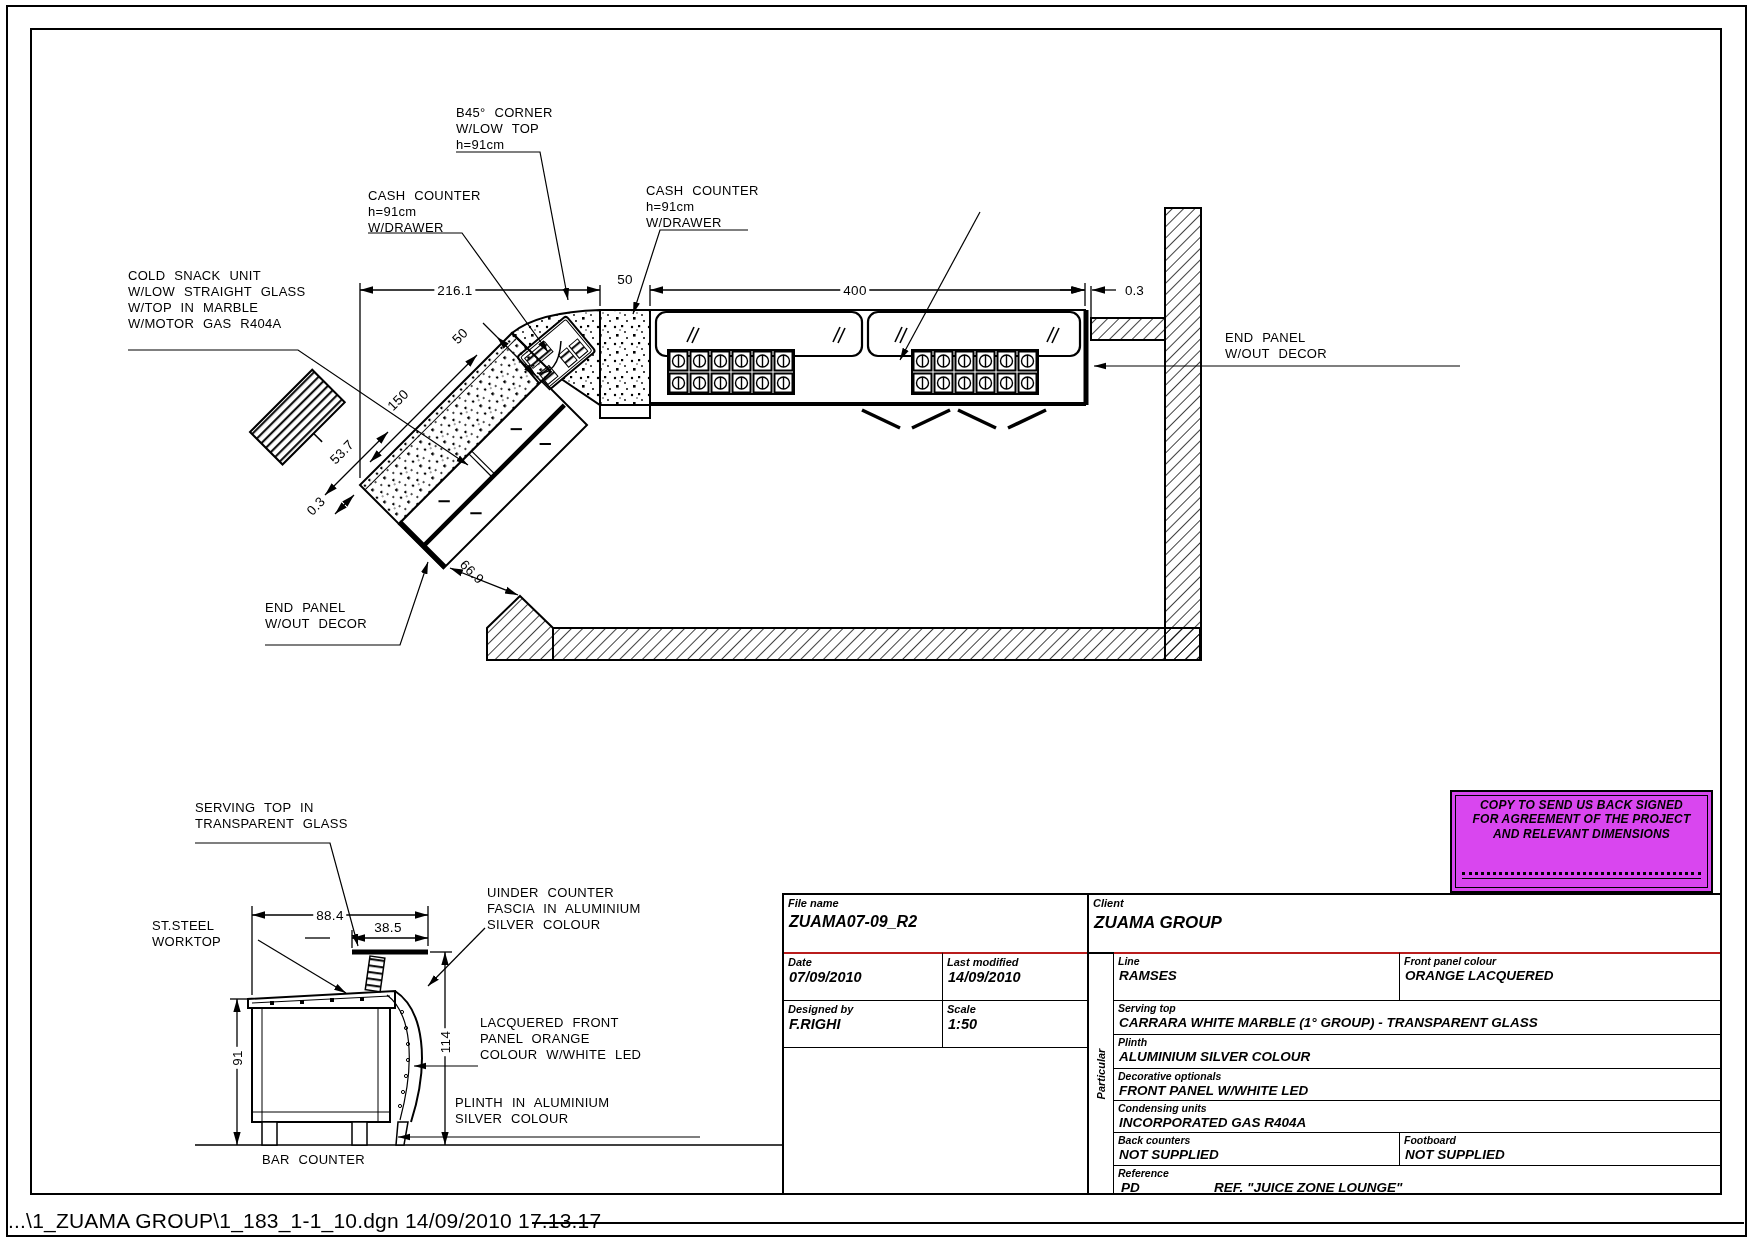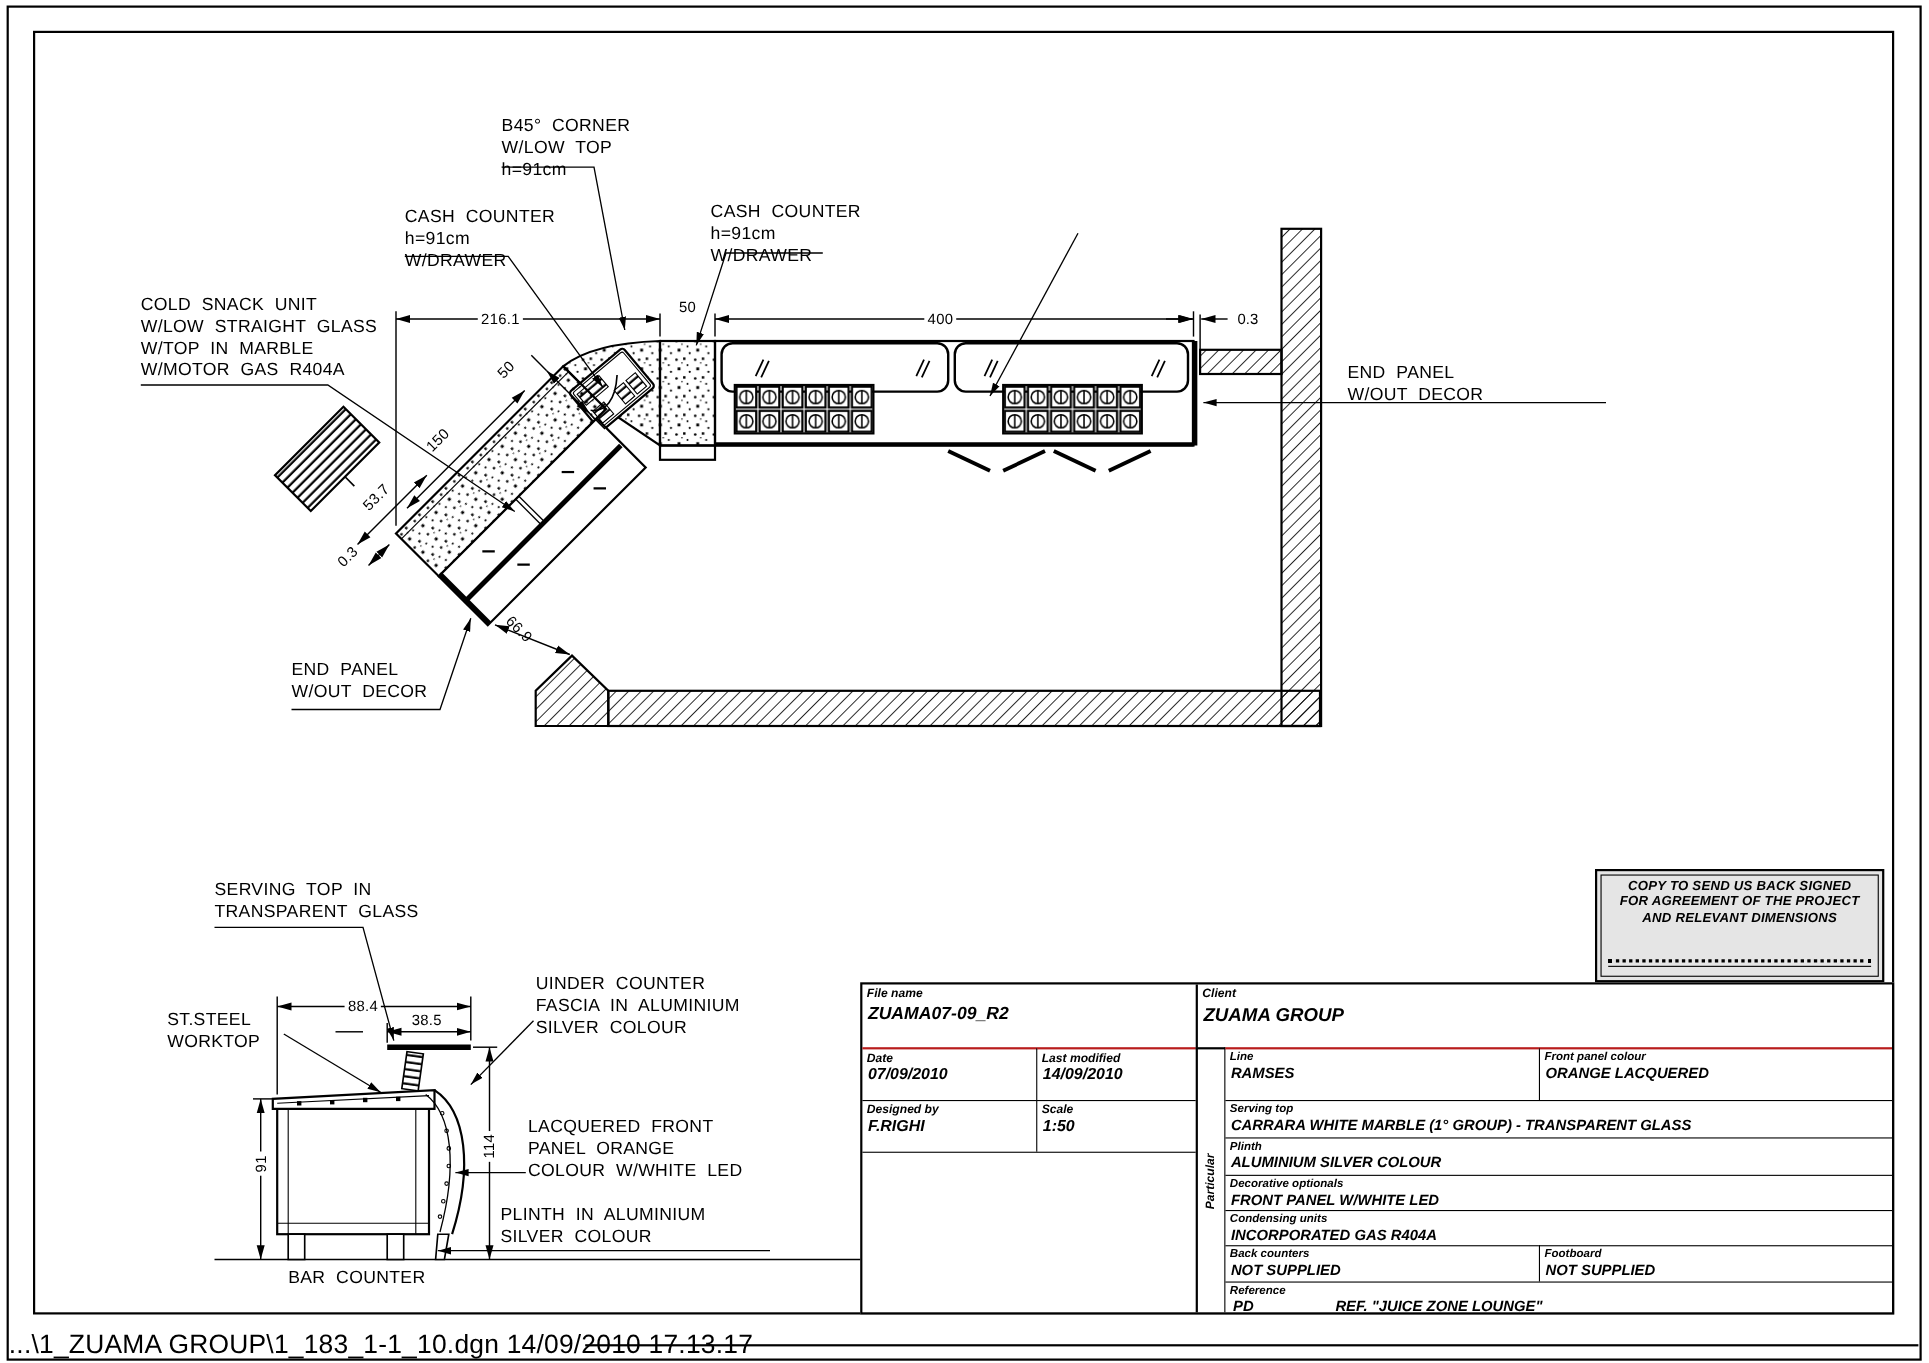--- a/index.html
+++ b/index.html
@@ -1,49 +1,49 @@
 <!DOCTYPE html>
 <html><head>
 <meta charset="utf-8">
 <style>
   html,body{margin:0;padding:0;background:#fff}
   #page{position:relative;width:1754px;height:1239px;background:#fff;color:#000;
         font-family:"Liberation Sans",sans-serif;overflow:hidden}
   svg{position:absolute;left:0;top:0}
   .frame{position:absolute;border:2px solid #000;box-sizing:border-box}
-  .cad{position:absolute;font-size:16px;line-height:1.24;letter-spacing:.3px;
+  .cad{position:absolute;font-size:13px;line-height:1.24;letter-spacing:.3px;
        word-spacing:5px;white-space:pre-line}
   .dim{position:absolute;font-size:13.5px;letter-spacing:.3px;background:#fff;
        padding:0 3px;transform:translate(-50%,-50%);white-space:nowrap}
   .dim0{position:absolute;font-size:13.5px;background:#fff;padding:0 3px;
         transform:translate(0,-50%);white-space:nowrap}
   .nobg{background:transparent}
   .rotm45{transform:translate(-50%,-50%) rotate(-45deg)}
   .rotp45{transform:translate(-50%,-50%) rotate(45deg)}
   .rotm90{transform:translate(-50%,-50%) rotate(-90deg)}
   
   #tblock{position:absolute;left:782px;top:893px;width:940px;height:302px;
           border:2px solid #000;box-sizing:border-box;background:#fff}
   .cell{position:absolute;box-sizing:border-box;overflow:hidden}
   .bt{border-top:1.5px solid #000}.bt2{border-top:2px solid #b91c1c}
   .bl{border-left:1.5px solid #000}.bl2{border-left:2px solid #000}
   .tlab{font:italic bold 11px "Liberation Sans",sans-serif;margin:2px 2px 0 4px}
   .tval{font:italic bold 16px "Liberation Sans",sans-serif;margin:4px 0 0 5px}
   .tlabs{font:italic bold 10.5px "Liberation Sans",sans-serif;margin:1px 0 0 4px}
   .tvals{font:italic bold 13.5px "Liberation Sans",sans-serif;margin:1px 0 0 5px}
   #copybox{position:absolute;left:1450px;top:790px;width:263px;height:103px;
-           border:2px solid #000;box-sizing:border-box;background:#e5e5e5}
+           border:2px solid #000;box-sizing:border-box;background:#d946ef}
   #copybox .inner{position:absolute;left:3px;top:3px;right:3px;bottom:3px;
            border:1px solid #000}
   #copybox .txt{position:absolute;left:0;right:0;top:6px;text-align:center;
            font:italic bold 12px "Liberation Sans",sans-serif;line-height:1.2;
            white-space:pre-line;letter-spacing:.2px}
   #copybox .sig1{position:absolute;left:10px;right:10px;top:80px;border-top:3px dotted #000}
   #copybox .sig2{position:absolute;left:10px;right:10px;top:86px;border-top:1.5px solid #000}
-  #footer{position:absolute;left:8px;top:1209px;font-size:24px;letter-spacing:.2px}
+  #footer{position:absolute;left:8px;top:1209px;font-size:21px;letter-spacing:.2px}
   #footerline{position:absolute;left:532px;top:1222px;width:1212px;border-top:2px solid #000}
   #particular-wrap{position:absolute;left:303px;top:57px;width:27px;height:241px;
           border-left:2px solid #000;border-right:1.5px solid #000;border-top:2px solid #000;box-sizing:border-box}
   #particular-wrap span{position:absolute;left:50%;top:50%;transform:translate(-50%,-50%) rotate(-90deg);
           font:italic bold 11px "Liberation Sans",sans-serif;white-space:nowrap}
 </style>
 </head>
 <body>
 
 <div id="page">

